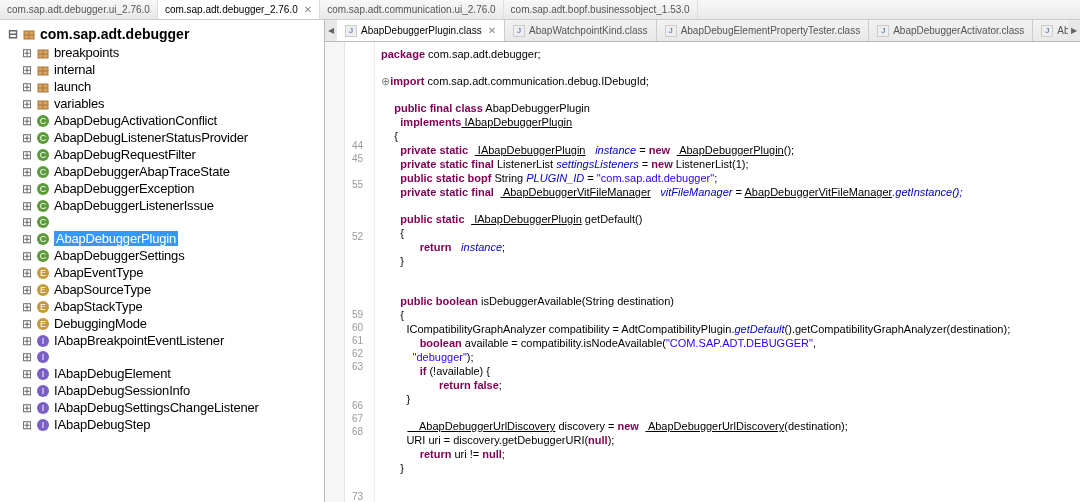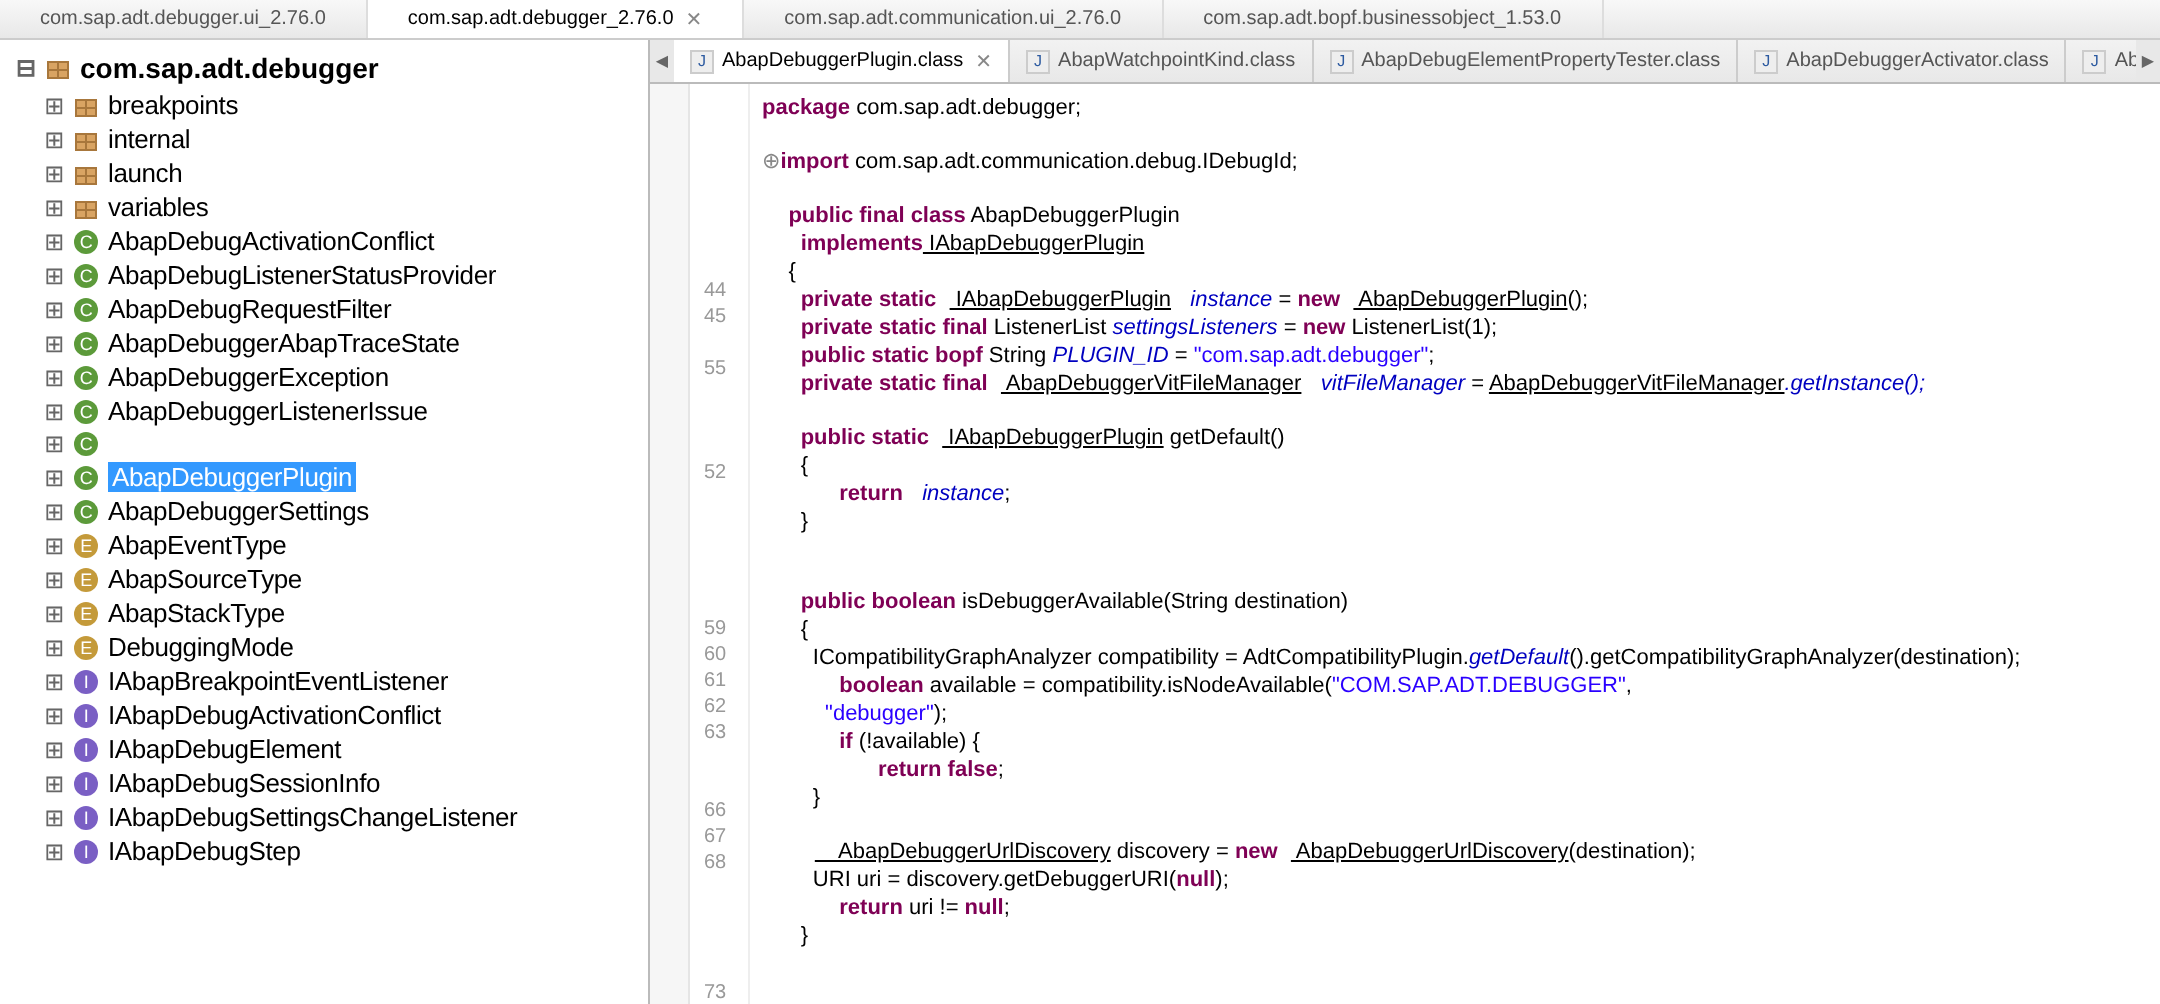--- a/index.html
+++ b/index.html
@@ -1,20 +1,20 @@
 <!DOCTYPE html>
 <html><head>
 <meta charset="utf-8">
 <style>
   * { box-sizing: border-box; margin: 0; padding: 0; font-family: "Segoe UI", Tahoma, Arial, sans-serif; }
   body { width: 1080px; height: 502px; overflow: hidden; background: #f0f0f0; font-size: 11px; color: #000; }
   
   
   .topbar { display: flex; align-items: stretch; height: 20px; background: linear-gradient(#f8f8f8,#e8e8e8); border-bottom: 1px solid #ccc; }
-  .toptab { display:flex; align-items:center; padding: 0 20px; border-right: 1px solid #ddd; font-size: 10px; color:#555; cursor:pointer; }
+  .toptab { display:flex; align-items:center; padding: 0 7px; border-right: 1px solid #ddd; font-size: 10px; color:#555; cursor:pointer; }
   .toptab.active { background:#fff; color:#000; }
   .toptab .close { margin-left:6px; color:#888; font-size:10px; }
   
   .main { display:flex; height: calc(100% - 20px); }
   
   
   .left { width: 325px; min-width:325px; background:#fff; border-right:1px solid #bbb; overflow:hidden; }
   .tree { padding: 4px 0 4px 6px; }
   .root { display:flex; align-items:center; gap:4px; padding:2px 2px; font-weight:bold; font-size:14px; }
   .item { display:flex; align-items:center; gap:4px; padding:1px 2px; margin-left: 14px; font-size:13px; letter-spacing:-.2px; }
@@ -264,21 +264,20 @@
             <span class="label">IAbapBreakpointEventListener</span>
           </div>
           <div class="item">
             <span class="twisty">⊞</span>
             <span class="int-icon">
               <svg width="14" height="14">
                 <circle cx="7" cy="7" r="6" fill="#7a5fc4"></circle>
                 <text x="7" y="10" font-size="9" text-anchor="middle" fill="#fff" font-family="Arial">I</text>
               </svg>
             </span>
-            <span class="label">IAbapDebugActivationConflict</span>
           </div>
           <div class="item">
             <span class="twisty">⊞</span>
             <span class="int-icon">
               <svg width="14" height="14">
                 <circle cx="7" cy="7" r="6" fill="#7a5fc4"></circle>
                 <text x="7" y="10" font-size="9" text-anchor="middle" fill="#fff" font-family="Arial">I</text>
               </svg>
             </span>
             <span class="label">IAbapDebugElement</span>

